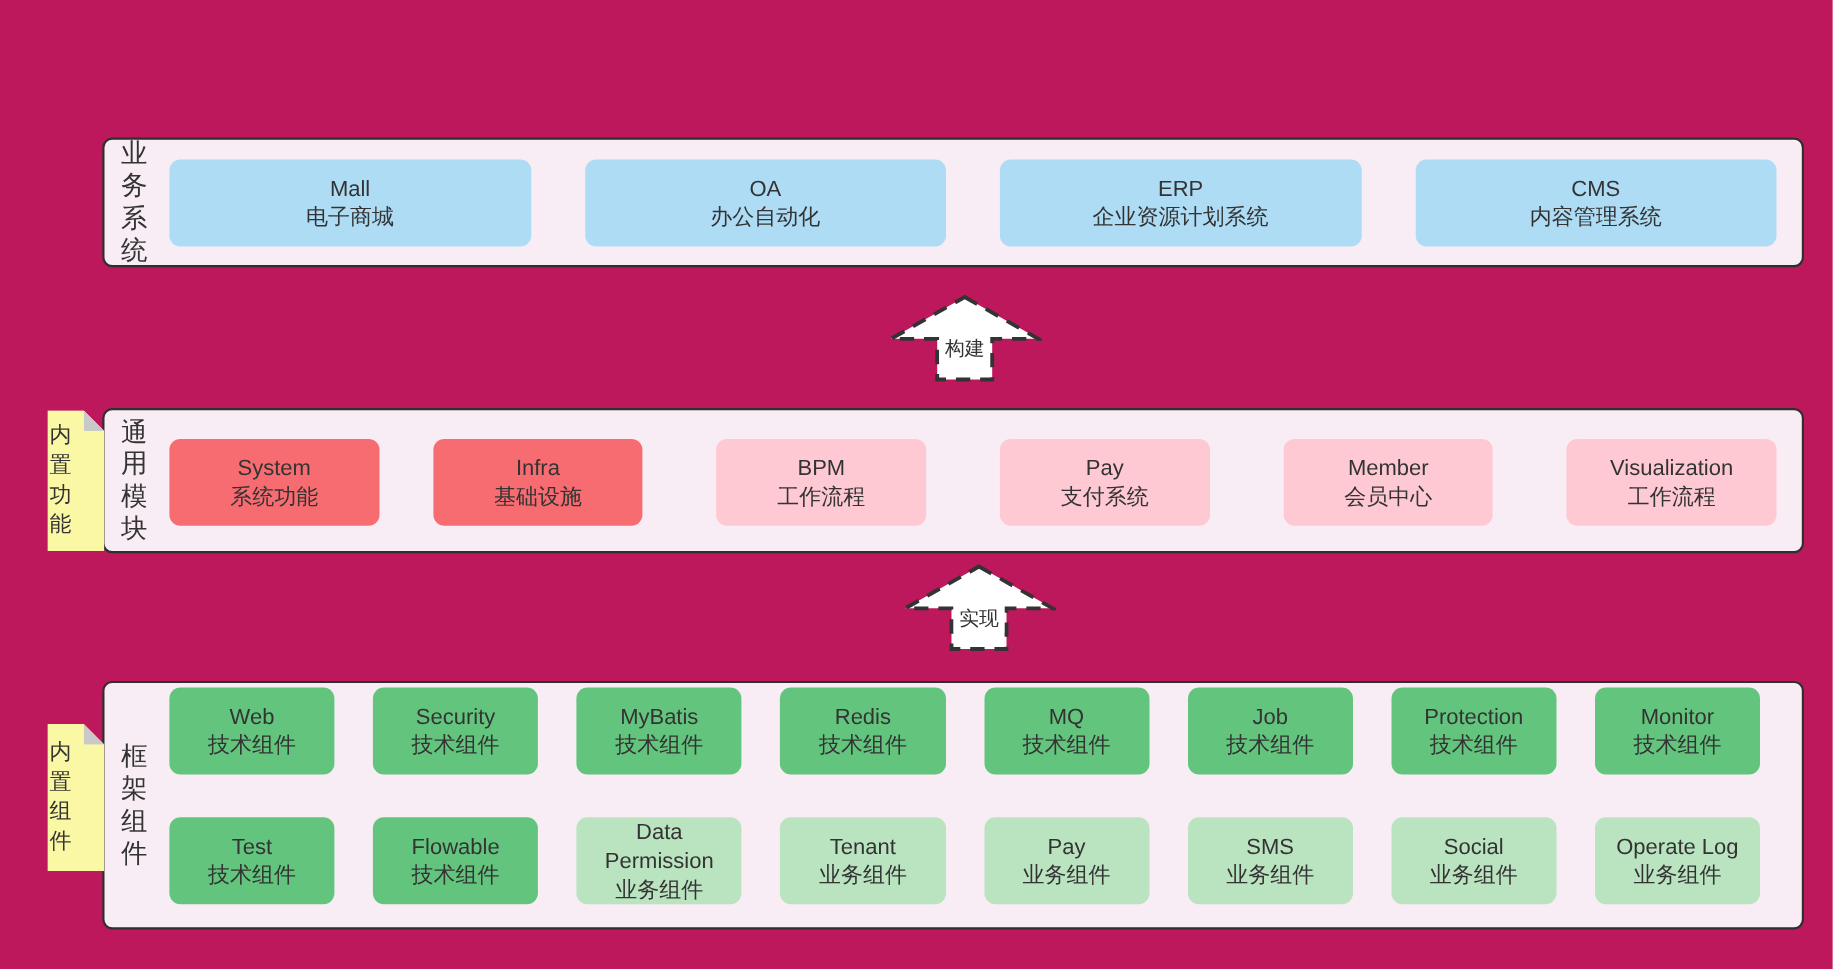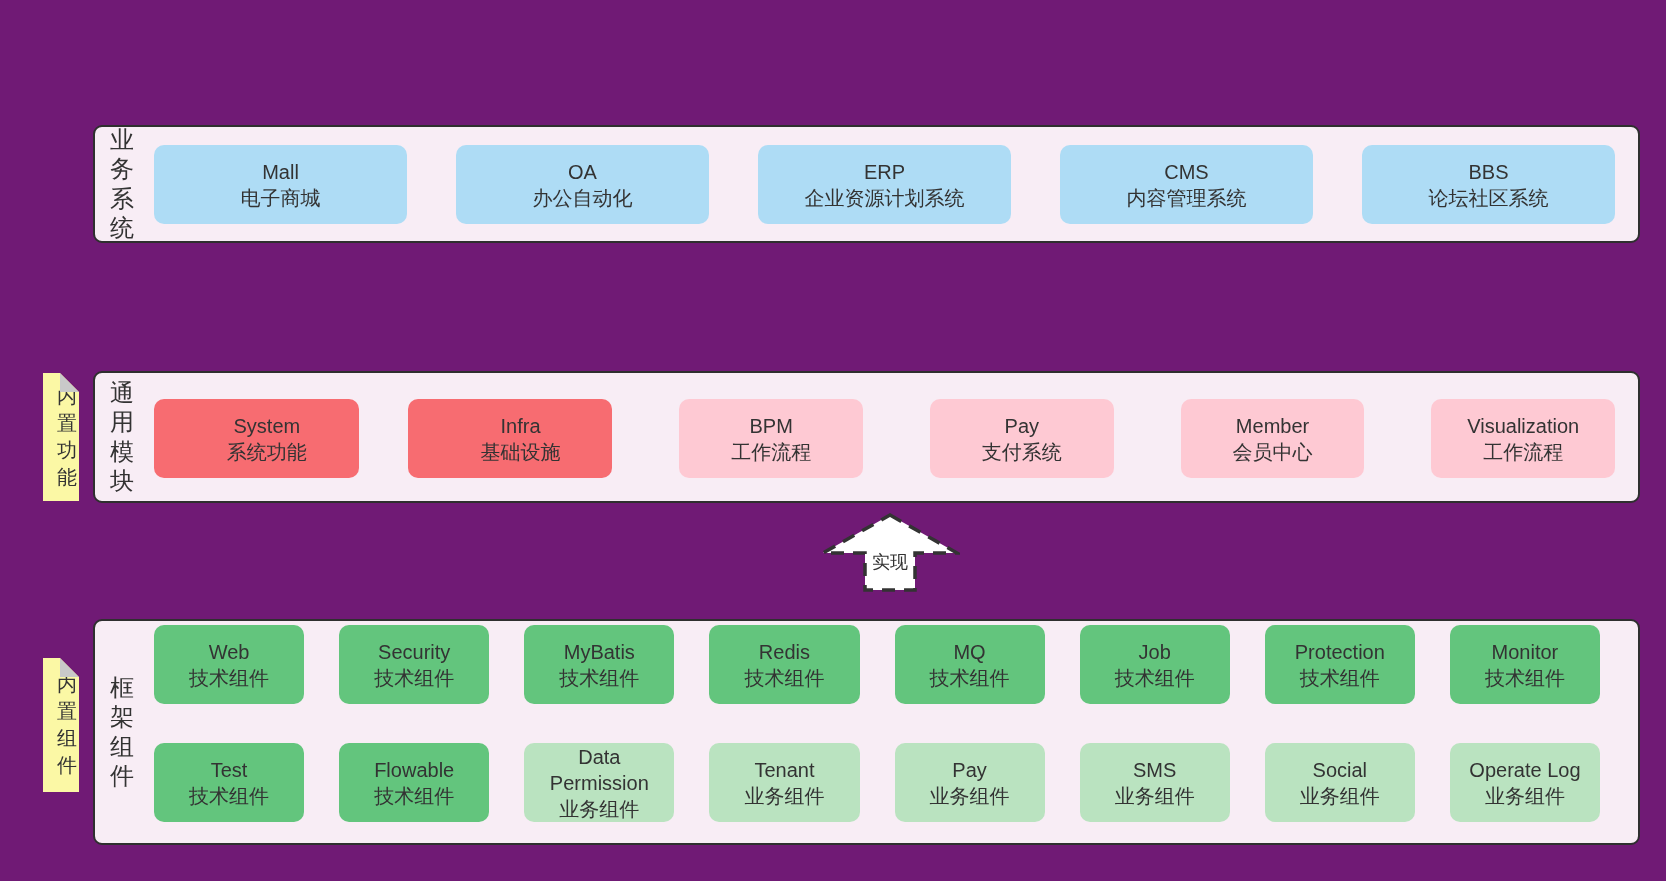--- a/index.html
+++ b/index.html
@@ -4,21 +4,21 @@
 <style>
   html,body { margin:0; padding:0; }
   body {
     font-family: "Liberation Sans", "DejaVu Sans", sans-serif;
     background:#f8f8f8;
     color:#333;
   }
   .canvas {
     position:relative;
     width:1666px; height:881px;
-    background:#701a75;
+    background:#be185d;
     overflow:hidden;
   }
   .layer {
     position:absolute;
     left:93px; width:1547px;
     background:#f8edf5;
     border:2px solid #2f2f2f;
     border-radius:9px;
     box-sizing:border-box;
   }
@@ -58,34 +58,34 @@
     flex-direction:column;
     justify-content:center;
     align-items:center;
     text-align:center;
     font-size:20px;
     line-height:1.3;
     padding:2px 4px;
     box-sizing:border-box;
   }
   .c-blue   { background:#aedcf5; }
-  .c-red    { background:#f76c71;padding-left:25px; }
+  .c-red    { background:#f76c71; }
   .c-pink   { background:#fec9d3;margin-left:18px; }
   .c-green  { background:#63c57d; }
   .c-lgreen { background:#bae3c0; }
 
   .note {
     position:absolute;
     left:-52px;
-    width:36px;
+    width:52px;
     background:#fbf8a5;
     clip-path:polygon(0 0, calc(100% - 19px) 0, 100% 19px, 100% 100%, 0 100%);
     display:flex;
     align-items:center;
-    justify-content:flex-end;
+    justify-content:flex-start;
     z-index:2;
   }
   .note-l2 { top:0; height:128px; }
   .note-l3 { top:37px; height:134px; }
   .note-fold {
     position:absolute;
     top:0; right:0;
     width:19px; height:19px;
     background:#c9c9c9;
     clip-path:polygon(0 0, 100% 100%, 0 100%);
@@ -134,27 +134,29 @@
         <span>办公自动化</span>
       </div>
       <div class="box c-blue">
         <span>ERP</span>
         <span>企业资源计划系统</span>
       </div>
       <div class="box c-blue">
         <span>CMS</span>
         <span>内容管理系统</span>
       </div>
-      <div class="box c-blue">
-        <span>BBS</span>
-        <span>论坛社区系统</span>
-      </div>
     </div>
   </section>
 
+  <div class="up-arrow a1">
+    <svg viewBox="0 0 140 82">
+      <polygon points="70,4 137,42 95,42 95,79 45,79 45,42 3,42" fill="#ffffff" stroke="#333333" stroke-width="3.5" stroke-dasharray="13 9"></polygon>
+    </svg>
+    <span class="arrow-label">构建</span>
+  </div>
 
   <section class="layer layer-2">
     <div class="note note-l2">
       <span class="note-fold"></span>
       <span class="note-text">内置功能</span>
     </div>
     <div class="vlabel">通用模块</div>
     <div class="row row-6">
       <div class="box c-red">
         <span>System</span>

